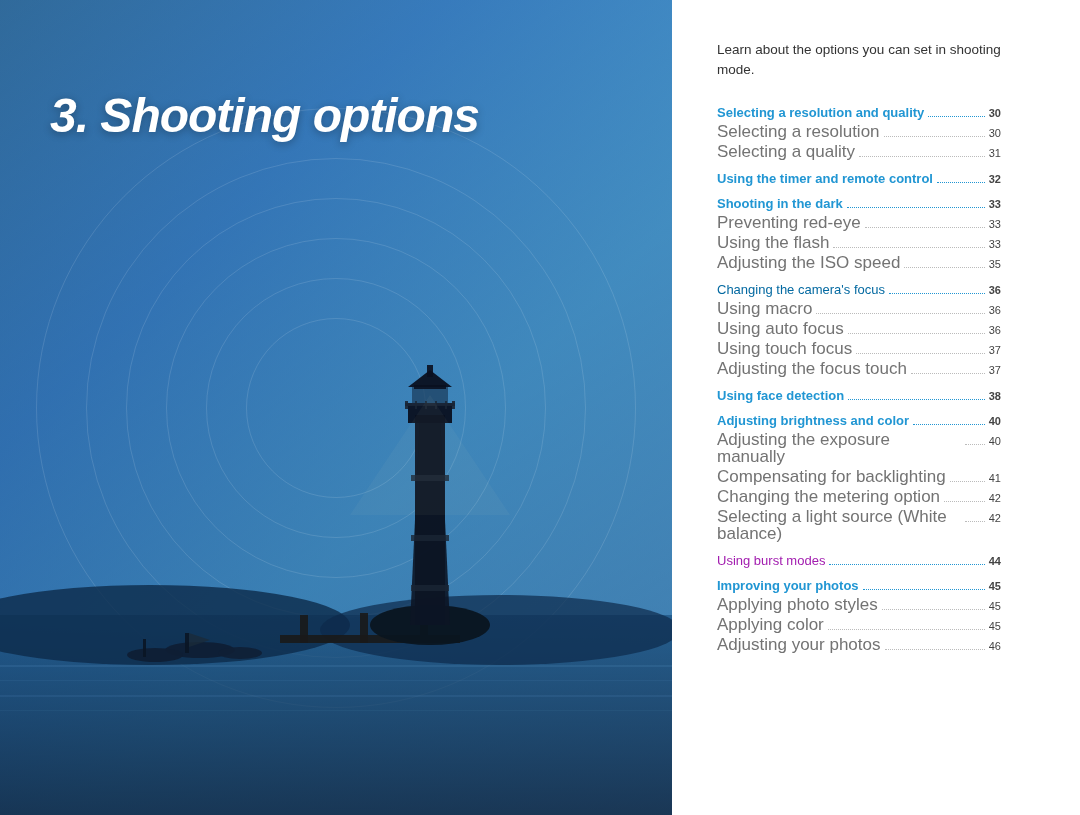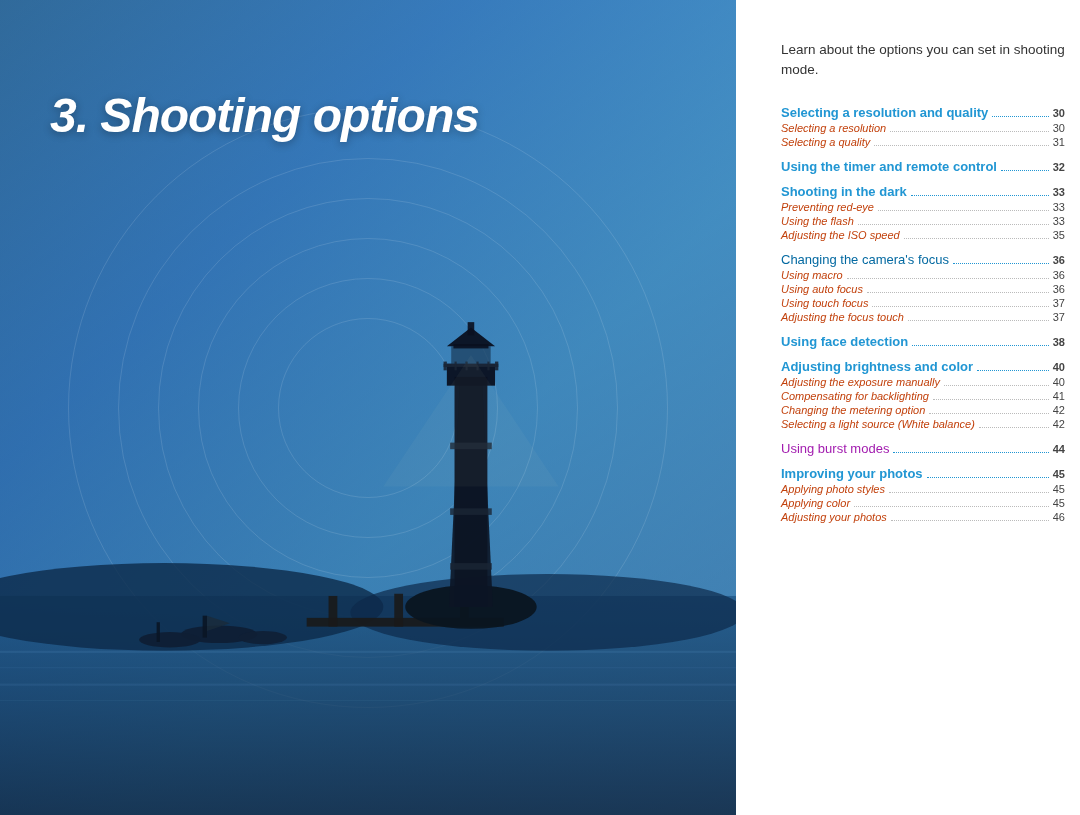--- a/index.html
+++ b/index.html
@@ -5,21 +5,21 @@
     * { margin: 0; padding: 0; box-sizing: border-box; }
     body {
       width: 1080px;
       height: 815px;
       display: flex;
       font-family: Arial, Helvetica, sans-serif;
       overflow: hidden;
     }
 
     .left-panel {
-      width: 736px;
+      width: 672px;
       height: 815px;
       position: relative;
       background: linear-gradient(135deg, #1a4a7a 0%, #2a6cb5 30%, #4a9fd4 60%, #6ab8e8 100%);
       overflow: hidden;
       flex-shrink: 0;
     }
 
     .left-panel .overlay {
       position: absolute;
       inset: 0;
@@ -92,23 +92,22 @@
     .toc-item {
       color: #444;
       display: flex;
       justify-content: space-between;
       align-items: baseline;
       margin-bottom: 3px;
       padding-left: 0;
     }
 
     .toc-item-label {
-      color: #c2410c;
-      font-size: 11px;
-      font-style: italic;
+      color: #737373;
+      font-size: 17px;
     }
 
     .toc-dots {
       flex: 1;
       border-bottom: 1px dotted #bbb;
       margin: 0 4px 2px 4px;
       min-width: 20px;
     }
 
     .toc-page {

